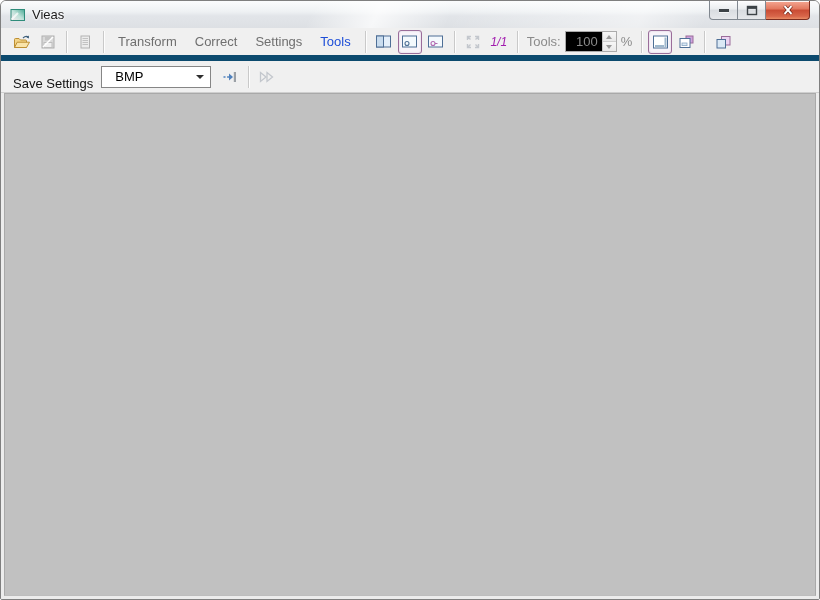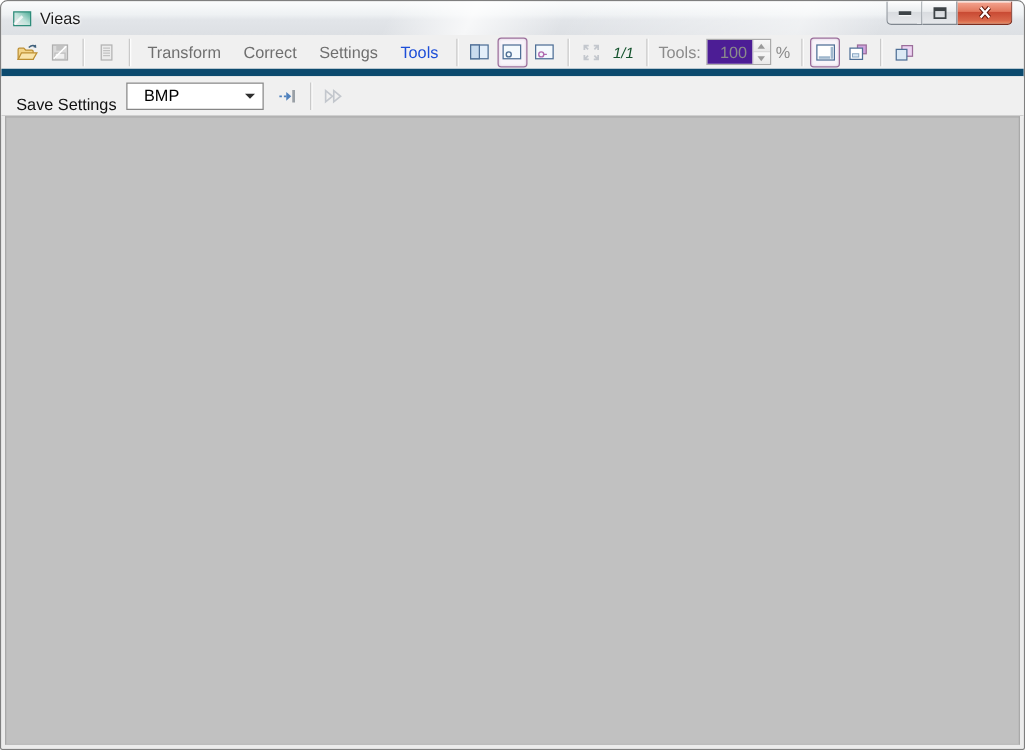--- a/index.html
+++ b/index.html
@@ -38,25 +38,25 @@
   .tb2{height:32px;padding:0 8px;border-bottom:1px solid #cfcfcf;box-shadow:0 1px 0 rgba(255,255,255,.8);}
   .sep{width:1px;height:22px;background:#c9c9c9;box-shadow:1px 0 0 #fdfdfd;margin:0 5px;flex:0 0 1px;}
 
   .tbtn{appearance:none;border:1px solid transparent;background:transparent;
     width:24px;height:24px;padding:0;margin:0 1px;border-radius:3px;
     display:flex;align-items:center;justify-content:center;cursor:default;}
   .tbtn.selected{border-color:#9a6d9a;background:#f8f4fa;box-shadow:inset 0 0 2px rgba(154,109,154,.35);}
   .menu-btn{appearance:none;border:none;background:transparent;padding:0 9px;height:24px;
     font:inherit;color:#1d4ed8;cursor:default;}
   .menu-btn.disabled{color:#6f6f6f;}
-  .icon-text{font-style:italic;color:#14532d;font-size:12px;letter-spacing:0;}
+  .icon-text{font-style:italic;color:#a21caf;font-size:12px;letter-spacing:0;}
 
   .zoom-label,.zoom-unit{color:#8b8b8b;margin:0 4px;}
   .zoom-box{display:inline-flex;align-items:stretch;height:21px;border:1px solid #ababab;background:#fff;}
-  .zoom-input{width:36px;border:none;outline:none;background:#4c1d95;color:#8b8b8b;
+  .zoom-input{width:36px;border:none;outline:none;background:#000000;color:#8b8b8b;
     font:inherit;text-align:right;padding:0 4px 0 0;}
   .spin{display:flex;flex-direction:column;width:14px;border-left:1px solid #c8c8c8;}
   .spin button{flex:1;appearance:none;border:none;border-bottom:1px solid #cfcfcf;margin:0;padding:0;
     background:linear-gradient(#f7f7f7,#e9e9e9);display:flex;align-items:center;justify-content:center;cursor:default;}
   .spin button:last-child{border-bottom:none;}
   .tri-up{width:0;height:0;border-left:3px solid transparent;border-right:3px solid transparent;border-bottom:4px solid #9a9a9a;}
   .tri-down{width:0;height:0;border-left:3px solid transparent;border-right:3px solid transparent;border-top:4px solid #9a9a9a;}
 
   
   .save-label{color:#111;margin:14px 8px 0 4px;}

